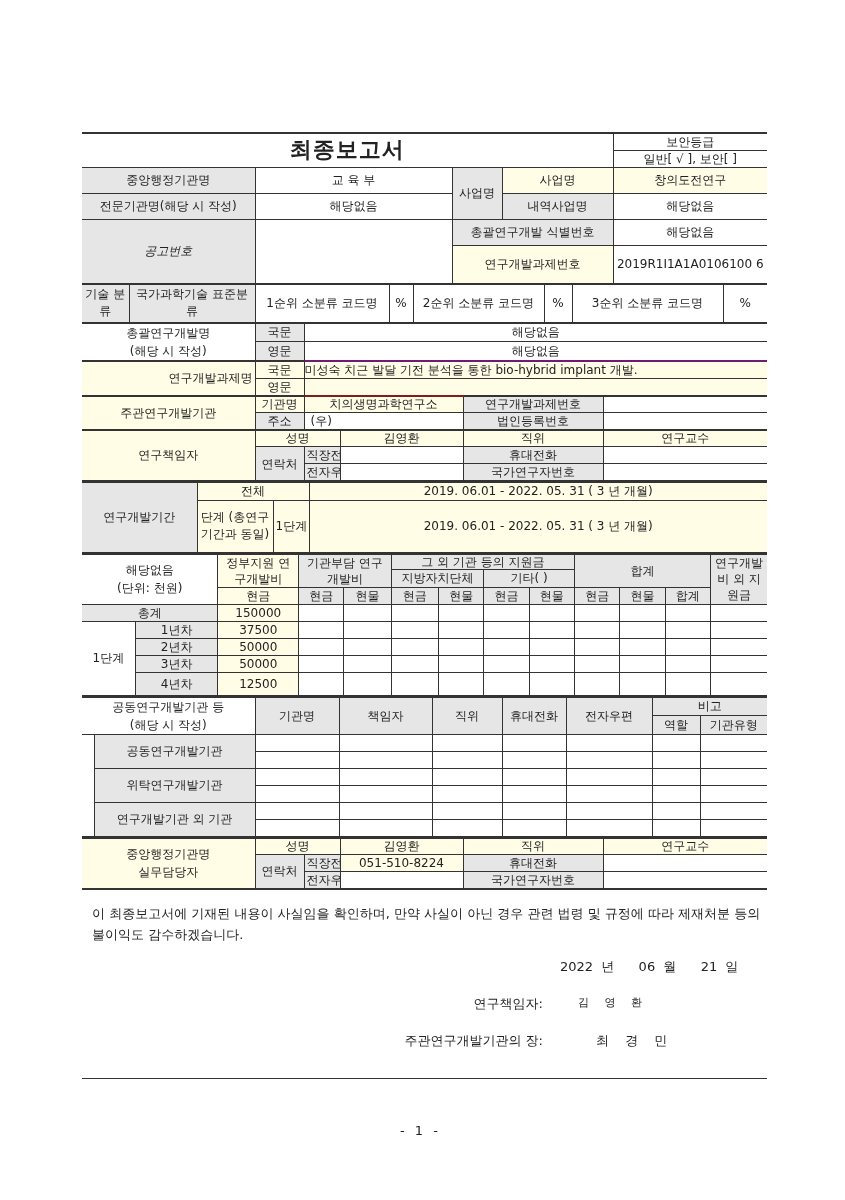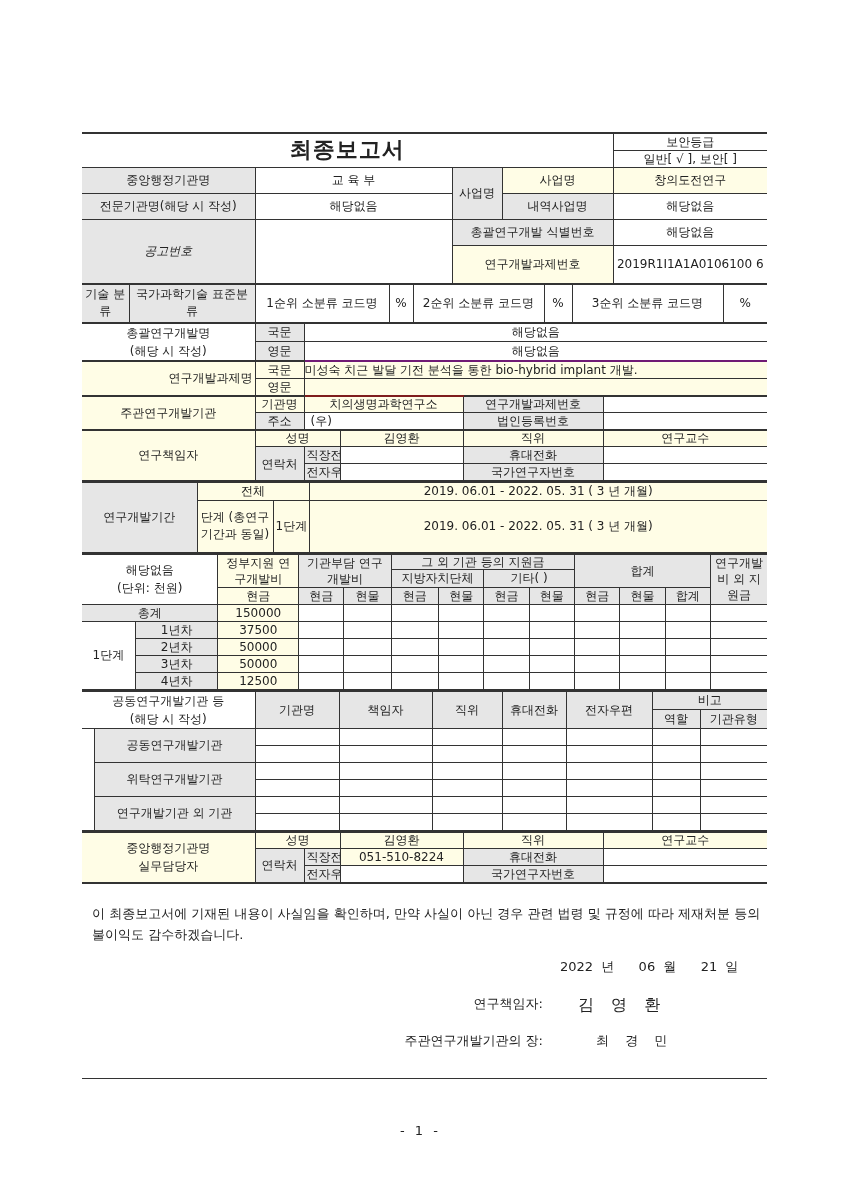--- a/index.html
+++ b/index.html
@@ -278,21 +278,21 @@
           <td class="w"></td>
           <td class="w"></td>
           <td class="w"></td>
           <td class="w"></td>
           <td class="w"></td>
           <td class="w"></td>
           <td class="w"></td>
           <td class="w"></td>
           <td class="w" style="border-right:none;"></td>
     </tr>
-    <tr style="height:17px">
+    <tr style="height:23px">
       <td class="g">4년차</td>
       <td class="y">12500</td>
       <td class="w"></td>
           <td class="w"></td>
           <td class="w"></td>
           <td class="w"></td>
           <td class="w"></td>
           <td class="w"></td>
           <td class="w"></td>
           <td class="w"></td>
@@ -429,19 +429,19 @@
       <td class="w" style="border-right:none;"></td>
     </tr>
   </tbody>
     </table>
 </div>
 
 <div class="declaration">이 최종보고서에 기재된 내용이 사실임을 확인하며, 만약 사실이 아닌 경우 관련 법령 및 규정에 따라 제재처분 등의 불이익도 감수하겠습니다.</div>
 <div class="date" style="white-space:pre;">2022 년   06 월   21 일</div>
 
 <div class="sig-label" style="left:440px; top:995px; width:103px; font-size:13px;">연구책임자:</div>
-<div class="sig-name" style="left:578px; top:995px; font-size:16px;">김 영 환</div>
+<div class="sig-name" style="left:578px; top:995px; font-size:11px;">김 영 환</div>
 
 <div class="sig-label" style="left:380px; top:1032px; width:163px; font-size:13px;">주관연구개발기관의 장:</div>
 <div class="sig-name" style="left:596px; top:1032px; font-size:13px;">최 경 민</div>
 
 <div class="bottom-rule"></div>
 <div class="page-num">- 1 -</div>
 
 </body></html>

